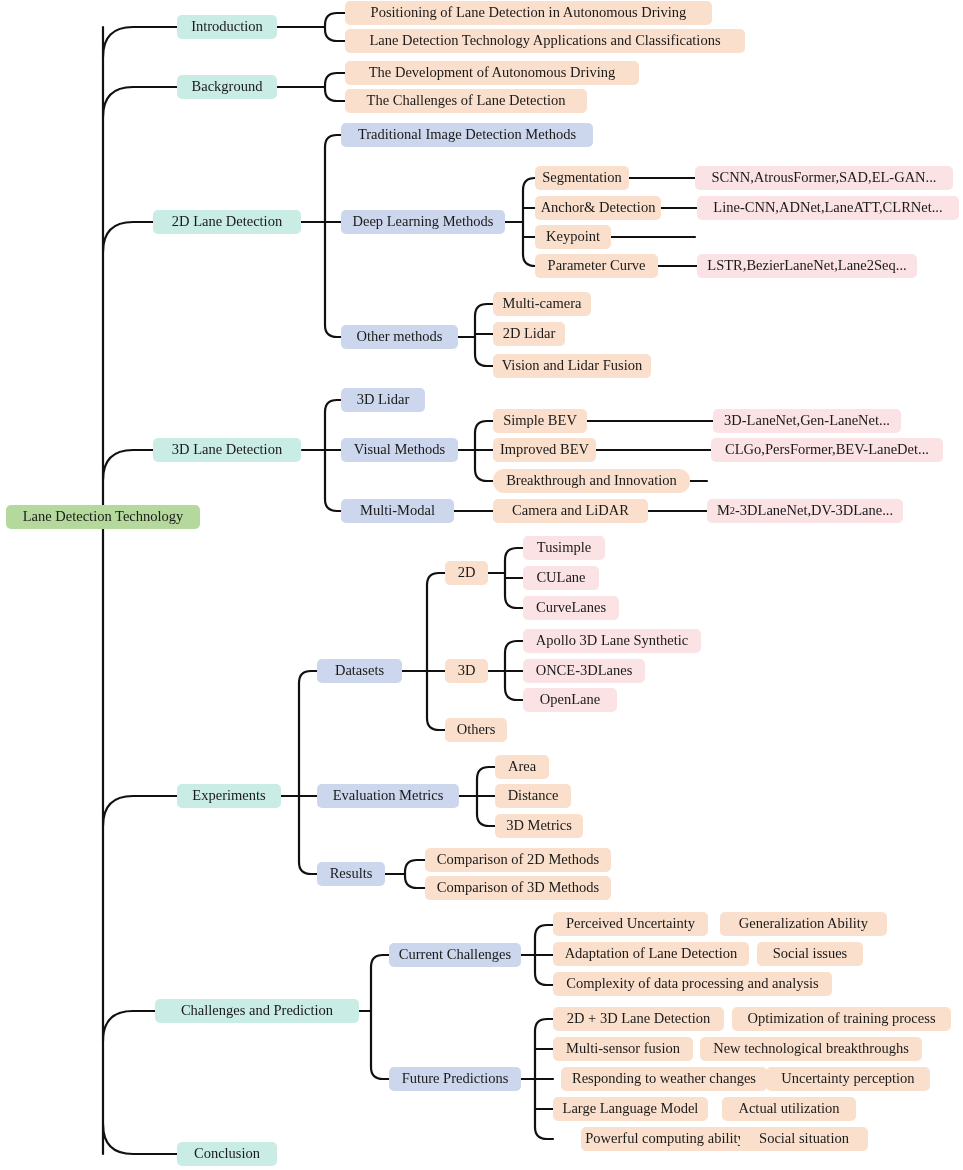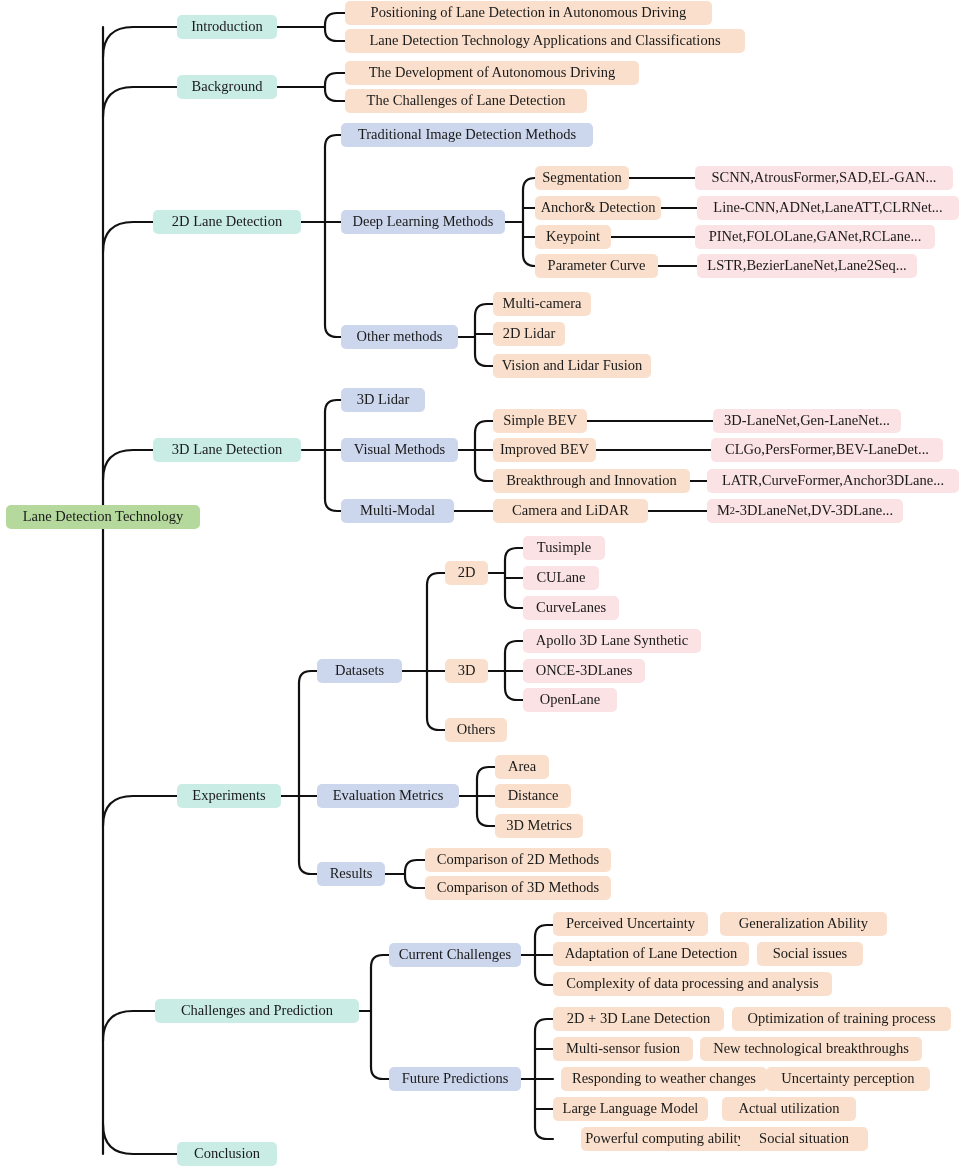--- a/index.html
+++ b/index.html
@@ -167,39 +167,37 @@
 
   <div class="node lvl2" style="left:341px;top:210px;width:164px;">Deep Learning Methods</div>
 
   <div class="node lvl3" style="left:535px;top:166px;width:94px;">Segmentation</div>
   <div class="node lvl3" style="left:535px;top:196px;width:126px;">Anchor&amp; Detection</div>
   <div class="node lvl3" style="left:535px;top:225px;width:76px;">Keypoint</div>
   <div class="node lvl3" style="left:535px;top:254px;width:123px;">Parameter Curve</div>
 
   <div class="node lvl4" style="left:695px;top:166px;width:258px;">SCNN,AtrousFormer,SAD,EL-GAN...</div>
   <div class="node lvl4" style="left:697px;top:196px;width:262px;">Line-CNN,ADNet,LaneATT,CLRNet...</div>
-  <div class="node lvl4" style="left:695px;top:225px;width:240px;">PINet,FOLOLane,GANet,RCLane...</div>
   <div class="node lvl4" style="left:697px;top:254px;width:220px;">LSTR,BezierLaneNet,Lane2Seq...</div>
 
   <div class="node lvl2" style="left:341px;top:325px;width:117px;">Other methods</div>
   <div class="node lvl3" style="left:493px;top:292px;width:98px;">Multi-camera</div>
   <div class="node lvl3" style="left:493px;top:322px;width:72px;">2D Lidar</div>
   <div class="node lvl3" style="left:493px;top:354px;width:158px;">Vision and Lidar Fusion</div>
 
   <div class="node lvl2" style="left:341px;top:388px;width:84px;">3D Lidar</div>
 
   <div class="node lvl2" style="left:341px;top:438px;width:117px;">Visual Methods</div>
 
   <div class="node lvl3" style="left:493px;top:409px;width:94px;">Simple BEV</div>
   <div class="node lvl3" style="left:493px;top:438px;width:103px;">Improved BEV</div>
-  <div class="node lvl3" style="left:493px;top:469px;width:197px;">Breakthrough and Innovation</div>
+  <div class="node lvl3" style="left:493px;top:469px;width:197px;border-radius:11px;">Breakthrough and Innovation</div>
 
   <div class="node lvl4" style="left:713px;top:409px;width:188px;">3D-LaneNet,Gen-LaneNet...</div>
   <div class="node lvl4" style="left:711px;top:438px;width:232px;">CLGo,PersFormer,BEV-LaneDet...</div>
-  <div class="node lvl4" style="left:707px;top:469px;width:252px;">LATR,CurveFormer,Anchor3DLane...</div>
 
   <div class="node lvl2" style="left:341px;top:499px;width:113px;">Multi-Modal</div>
   <div class="node lvl3" style="left:493px;top:499px;width:155px;">Camera and LiDAR</div>
   <div class="node lvl4" style="left:707px;top:499px;width:196px;">
     <span>M</span>
       <span class="sup">2</span>
       <span>-3DLaneNet,DV-3DLane...</span>
   </div>
 
   <div class="node lvl2" style="left:317px;top:659px;width:85px;">Datasets</div>

